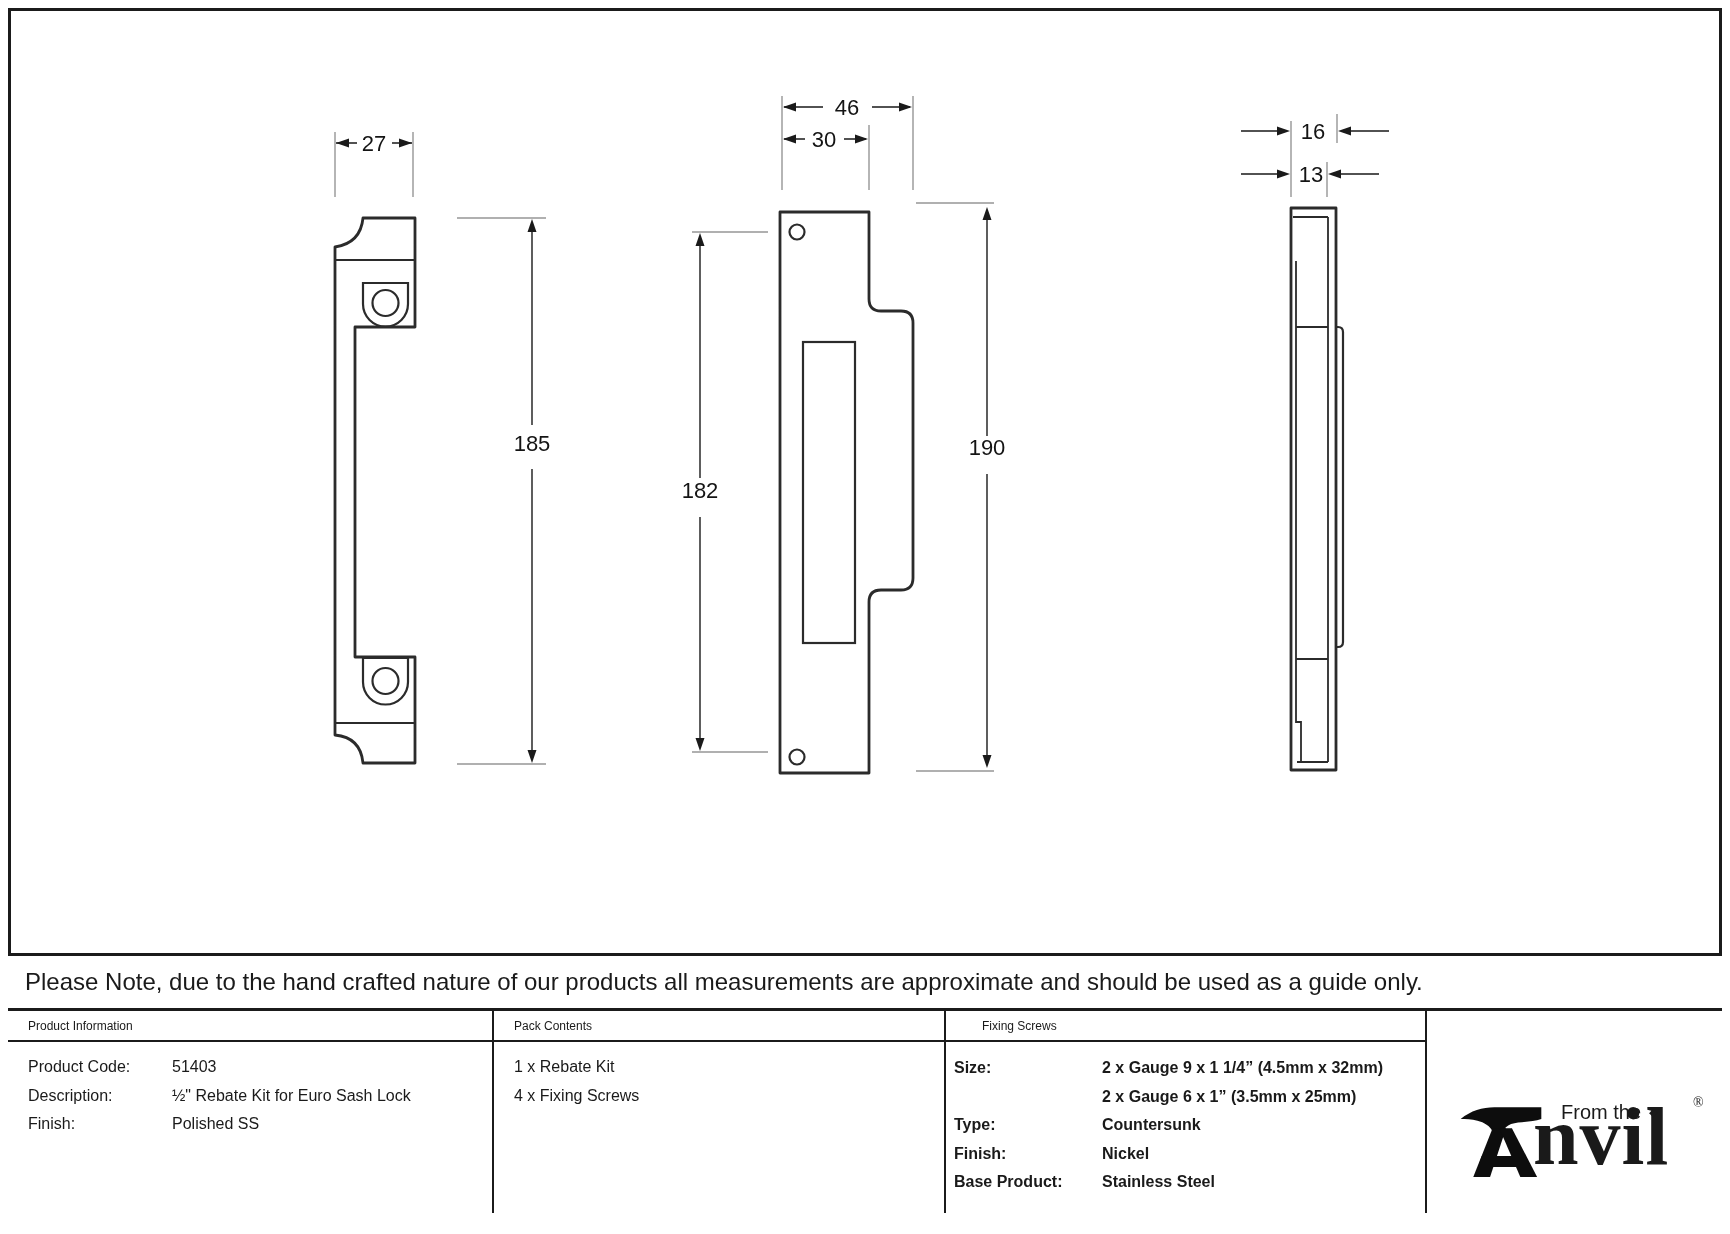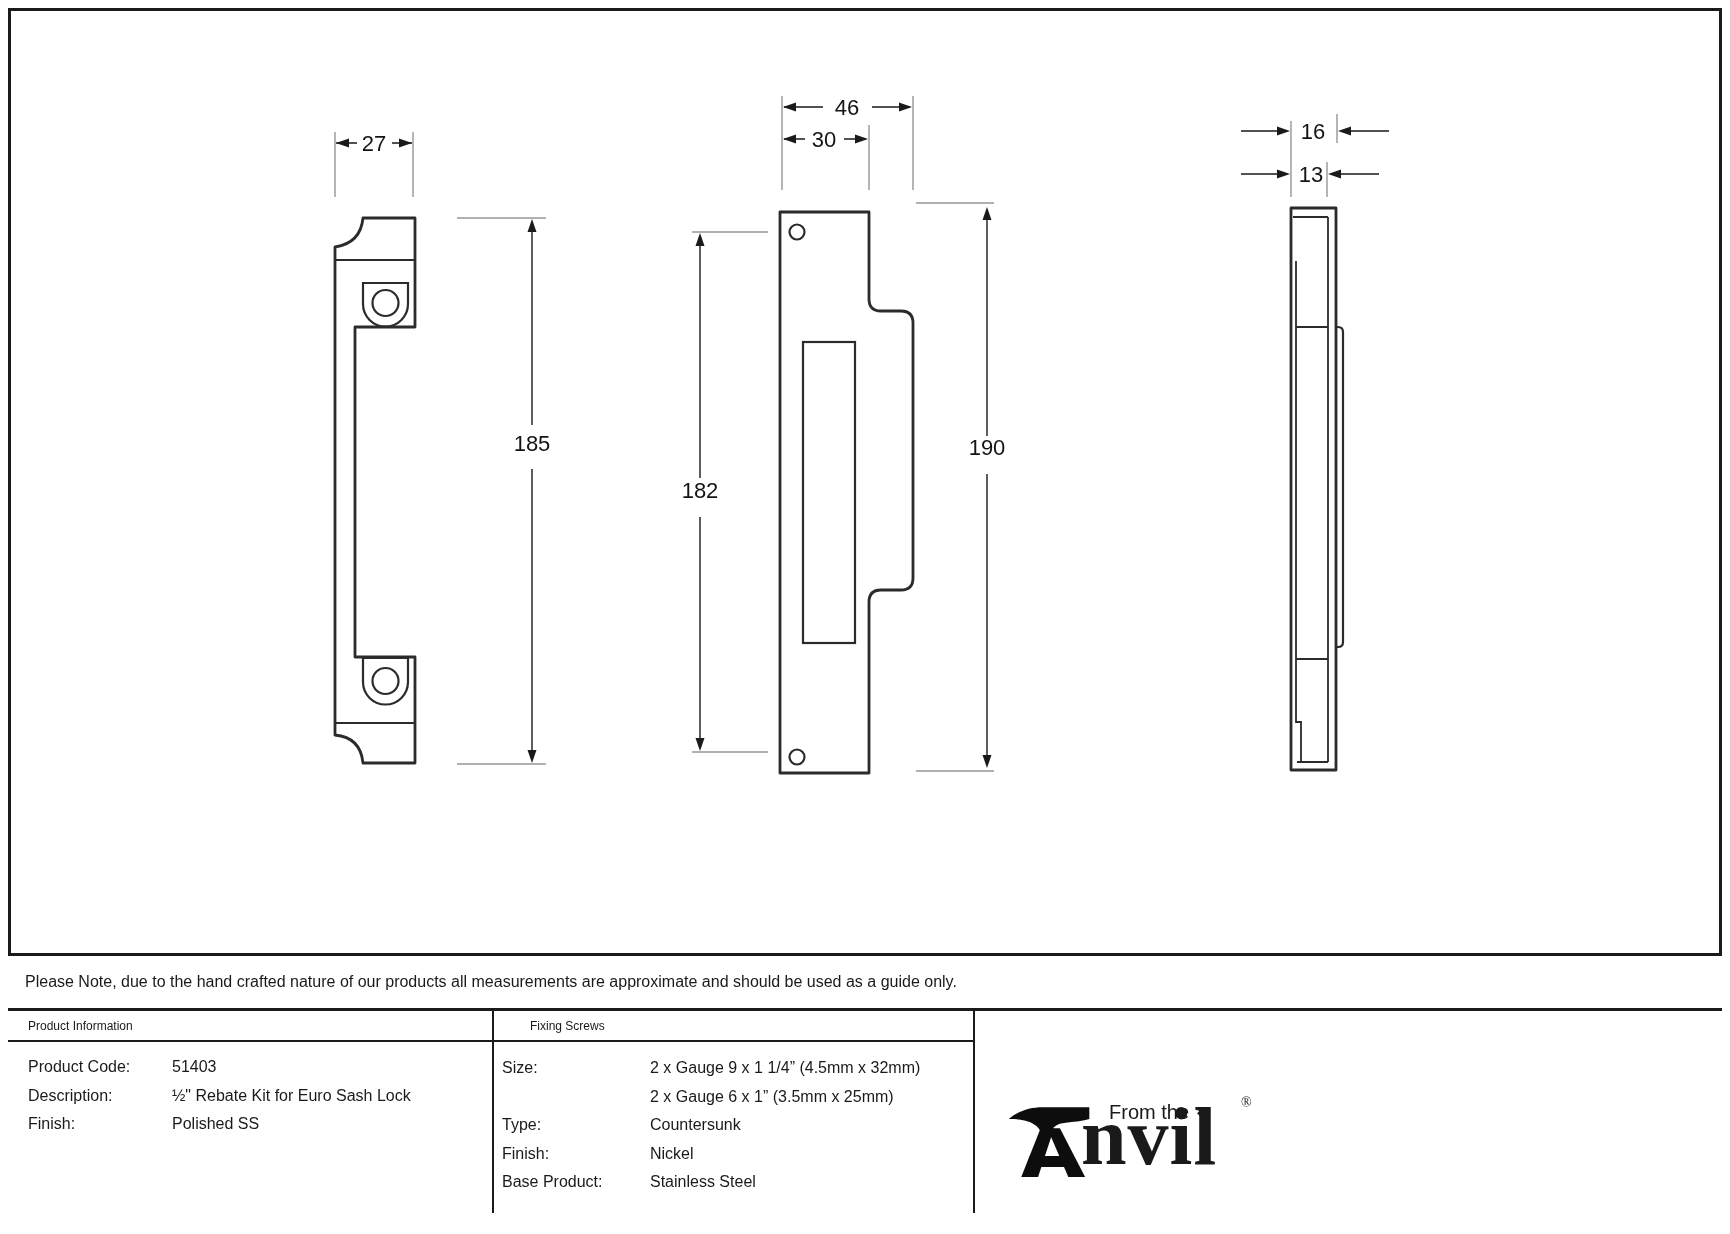--- a/index.html
+++ b/index.html
@@ -7,31 +7,31 @@
   .page{position:relative;width:1730px;height:1234px;background:#fff;overflow:hidden;}
   .frame{position:absolute;left:8px;top:8px;width:1714px;height:1205px;border:3px solid #1b1b1b;box-sizing:border-box;}
   .drawings{position:absolute;left:0;top:0;}
   .ext{stroke:#969696;stroke-width:1.4;fill:none;}
   .dim{stroke:#1a1a1a;stroke-width:1.4;fill:none;}
   .arr{fill:#1a1a1a;stroke:none;}
   .dimtxt{font-family:"Liberation Sans",sans-serif;font-size:22px;fill:#141414;text-anchor:middle;}
   .plate{stroke:#2b2b2b;stroke-width:2.8;fill:none;stroke-linejoin:round;}
   .inner{stroke:#2b2b2b;stroke-width:2.2;fill:none;}
   .thin{stroke:#2b2b2b;stroke-width:1.8;fill:none;}
-  .note-row{position:absolute;left:8px;top:953px;width:1714px;height:55px;border-top:3px solid #1b1b1b;box-sizing:border-box;display:flex;align-items:center;padding-left:17px;font-size:16px;background:#fff;}
+  .note-row{position:absolute;left:8px;top:953px;width:1714px;height:55px;border-top:3px solid #1b1b1b;box-sizing:border-box;display:flex;align-items:center;padding-left:17px;font-size:24px;background:#fff;}
   .tbl{position:absolute;left:8px;top:1008px;width:1714px;height:205px;border-top:3px solid #1b1b1b;box-sizing:border-box;display:flex;background:#fff;}
   .cell{box-sizing:border-box;position:relative;}
   .c1{width:484px;}
   .c2{width:452px;border-left:2px solid #1b1b1b;}
   .c3{width:481px;border-left:2px solid #1b1b1b;}
   .c4{width:297px;border-left:2px solid #1b1b1b;}
   .cell-header{height:31px;border-bottom:2px solid #1b1b1b;box-sizing:border-box;display:flex;align-items:center;padding-left:20px;font-size:12px;}
   .c3 .cell-header{padding-left:36px;}
   .cell-body{font-size:16px;padding:11px 0 0 20px;}
-  .c3 .cell-body{padding-left:8px;padding-top:12px;}
+  .c3 .cell-body{padding-left:8px;padding-top:12px;font-weight:bold;}
   .kv{display:flex;line-height:28.5px;}
   .kv .k{flex:0 0 144px;}
   .c3 .kv .k{flex:0 0 148px;}
   .pc-item{line-height:28.5px;}
   
   .logo{position:absolute;left:32px;top:56px;width:250px;height:92px;margin-top:28px;}
   .anvil-a{position:absolute;left:0;top:8px;width:84px;height:74px;}
   .nvil{position:absolute;left:74px;top:2px;font-family:"Liberation Serif",serif;font-weight:700;font-size:82px;line-height:80px;letter-spacing:1px;white-space:nowrap;}
   .from-the{position:absolute;left:102px;top:6px;font-family:Liberation Sans, sans-serif;font-size:20px;white-space:nowrap;display:flex;align-items:center;}
   .from-the .diamond{font-size:11px;margin-left:8px;}
@@ -119,20 +119,27 @@
           <span class="k">Description:</span>
           <span class="v">½" Rebate Kit for Euro Sash Lock</span>
         </div>
         <div class="kv">
           <span class="k">Finish:</span>
           <span class="v">Polished SS</span>
         </div>
       </div>
     </div>
 
+    <div class="cell c2">
+      <div class="cell-header">Pack Contents</div>
+      <div class="cell-body">
+        <div class="pc-item">1 x Rebate Kit</div>
+        <div class="pc-item">4 x Fixing Screws</div>
+      </div>
+    </div>
 
     <div class="cell c3">
       <div class="cell-header">Fixing Screws</div>
       <div class="cell-body">
         <div class="kv">
           <span class="k">Size:</span>
           <span class="v">2 x Gauge 9 x 1 1/4” (4.5mm x 32mm)</span>
         </div>
         <div class="kv">
           <span class="k"></span>

